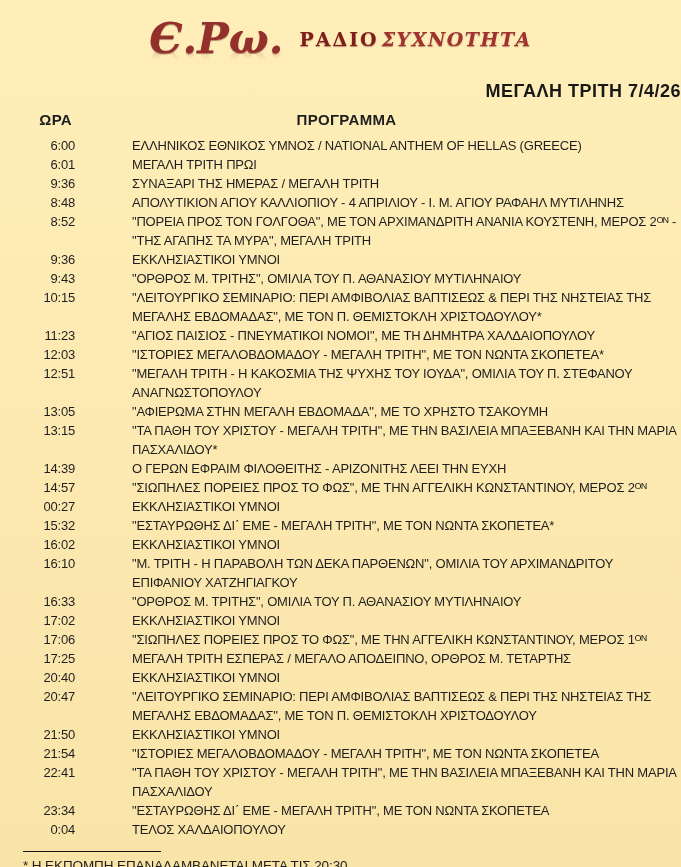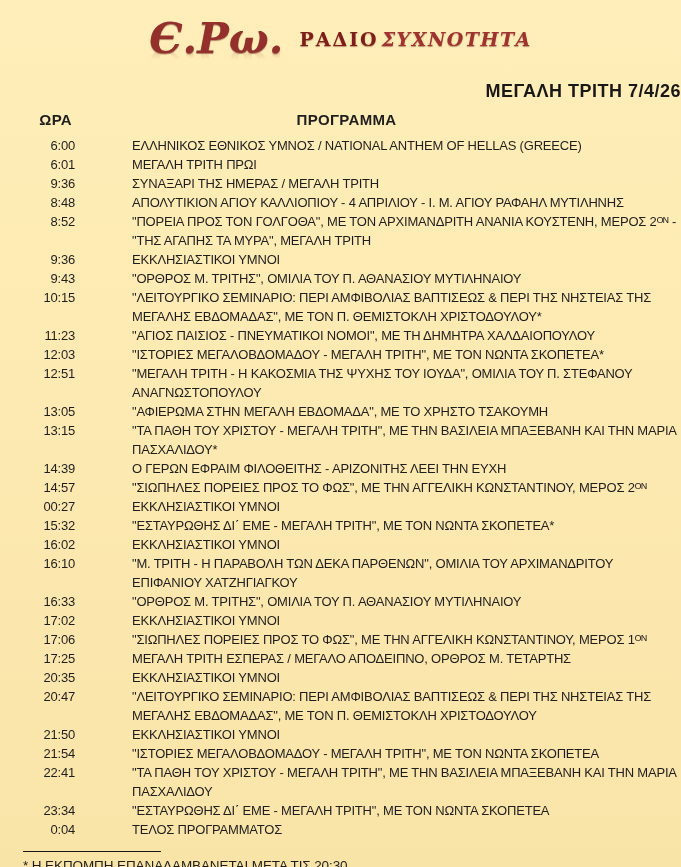--- a/index.html
+++ b/index.html
@@ -169,21 +169,21 @@
         </div>
         <div class="row">
           <span class="cell-time">17:06</span>
           <span class="cell-program">"ΣΙΩΠΗΛΕΣ ΠΟΡΕΙΕΣ ΠΡΟΣ ΤΟ ΦΩΣ", ΜΕ ΤΗΝ ΑΓΓΕΛΙΚΗ ΚΩΝΣΤΑΝΤΙΝΟΥ, ΜΕΡΟΣ 1ᴼᴺ</span>
         </div>
         <div class="row">
           <span class="cell-time">17:25</span>
           <span class="cell-program">ΜΕΓΑΛΗ ΤΡΙΤΗ ΕΣΠΕΡΑΣ / ΜΕΓΑΛΟ ΑΠΟΔΕΙΠΝΟ, ΟΡΘΡΟΣ Μ. ΤΕΤΑΡΤΗΣ</span>
         </div>
         <div class="row">
-          <span class="cell-time">20:35</span>
+          <span class="cell-time">20:40</span>
           <span class="cell-program">ΕΚΚΛΗΣΙΑΣΤΙΚΟΙ ΥΜΝΟΙ</span>
         </div>
         <div class="row">
           <span class="cell-time">20:47</span>
           <span class="cell-program">"ΛΕΙΤΟΥΡΓΙΚΟ ΣΕΜΙΝΑΡΙΟ: ΠΕΡΙ ΑΜΦΙΒΟΛΙΑΣ ΒΑΠΤΙΣΕΩΣ &amp; ΠΕΡΙ ΤΗΣ ΝΗΣΤΕΙΑΣ ΤΗΣ ΜΕΓΑΛΗΣ ΕΒΔΟΜΑΔΑΣ", ΜΕ ΤΟΝ Π. ΘΕΜΙΣΤΟΚΛΗ ΧΡΙΣΤΟΔΟΥΛΟΥ</span>
         </div>
         <div class="row">
           <span class="cell-time">21:50</span>
           <span class="cell-program">ΕΚΚΛΗΣΙΑΣΤΙΚΟΙ ΥΜΝΟΙ</span>
         </div>
@@ -194,21 +194,21 @@
         <div class="row">
           <span class="cell-time">22:41</span>
           <span class="cell-program">"ΤΑ ΠΑΘΗ ΤΟΥ ΧΡΙΣΤΟΥ - ΜΕΓΑΛΗ ΤΡΙΤΗ", ΜΕ ΤΗΝ ΒΑΣΙΛΕΙΑ ΜΠΑΞΕΒΑΝΗ ΚΑΙ ΤΗΝ ΜΑΡΙΑ ΠΑΣΧΑΛΙΔΟΥ</span>
         </div>
         <div class="row">
           <span class="cell-time">23:34</span>
           <span class="cell-program">"ΕΣΤΑΥΡΩΘΗΣ ΔΙ΄ ΕΜΕ - ΜΕΓΑΛΗ ΤΡΙΤΗ", ΜΕ ΤΟΝ ΝΩΝΤΑ ΣΚΟΠΕΤΕΑ</span>
         </div>
         <div class="row">
           <span class="cell-time">0:04</span>
-          <span class="cell-program">ΤΕΛΟΣ ΠΡΟΓΡΑΜΜΑΤΟΣ</span>
+          <span class="cell-program">ΤΕΛΟΣ ΧΑΛΔΑΙΟΠΟΥΛΟΥ</span>
         </div>
       </div>
   </section>
 
   <footer class="footer">
     <div class="rule"></div>
     <div class="note">* Η ΕΚΠΟΜΠΗ ΕΠΑΝΑΛΑΜΒΑΝΕΤΑΙ ΜΕΤΑ ΤΙΣ 20:30</div>
   </footer>
 
 </div>

